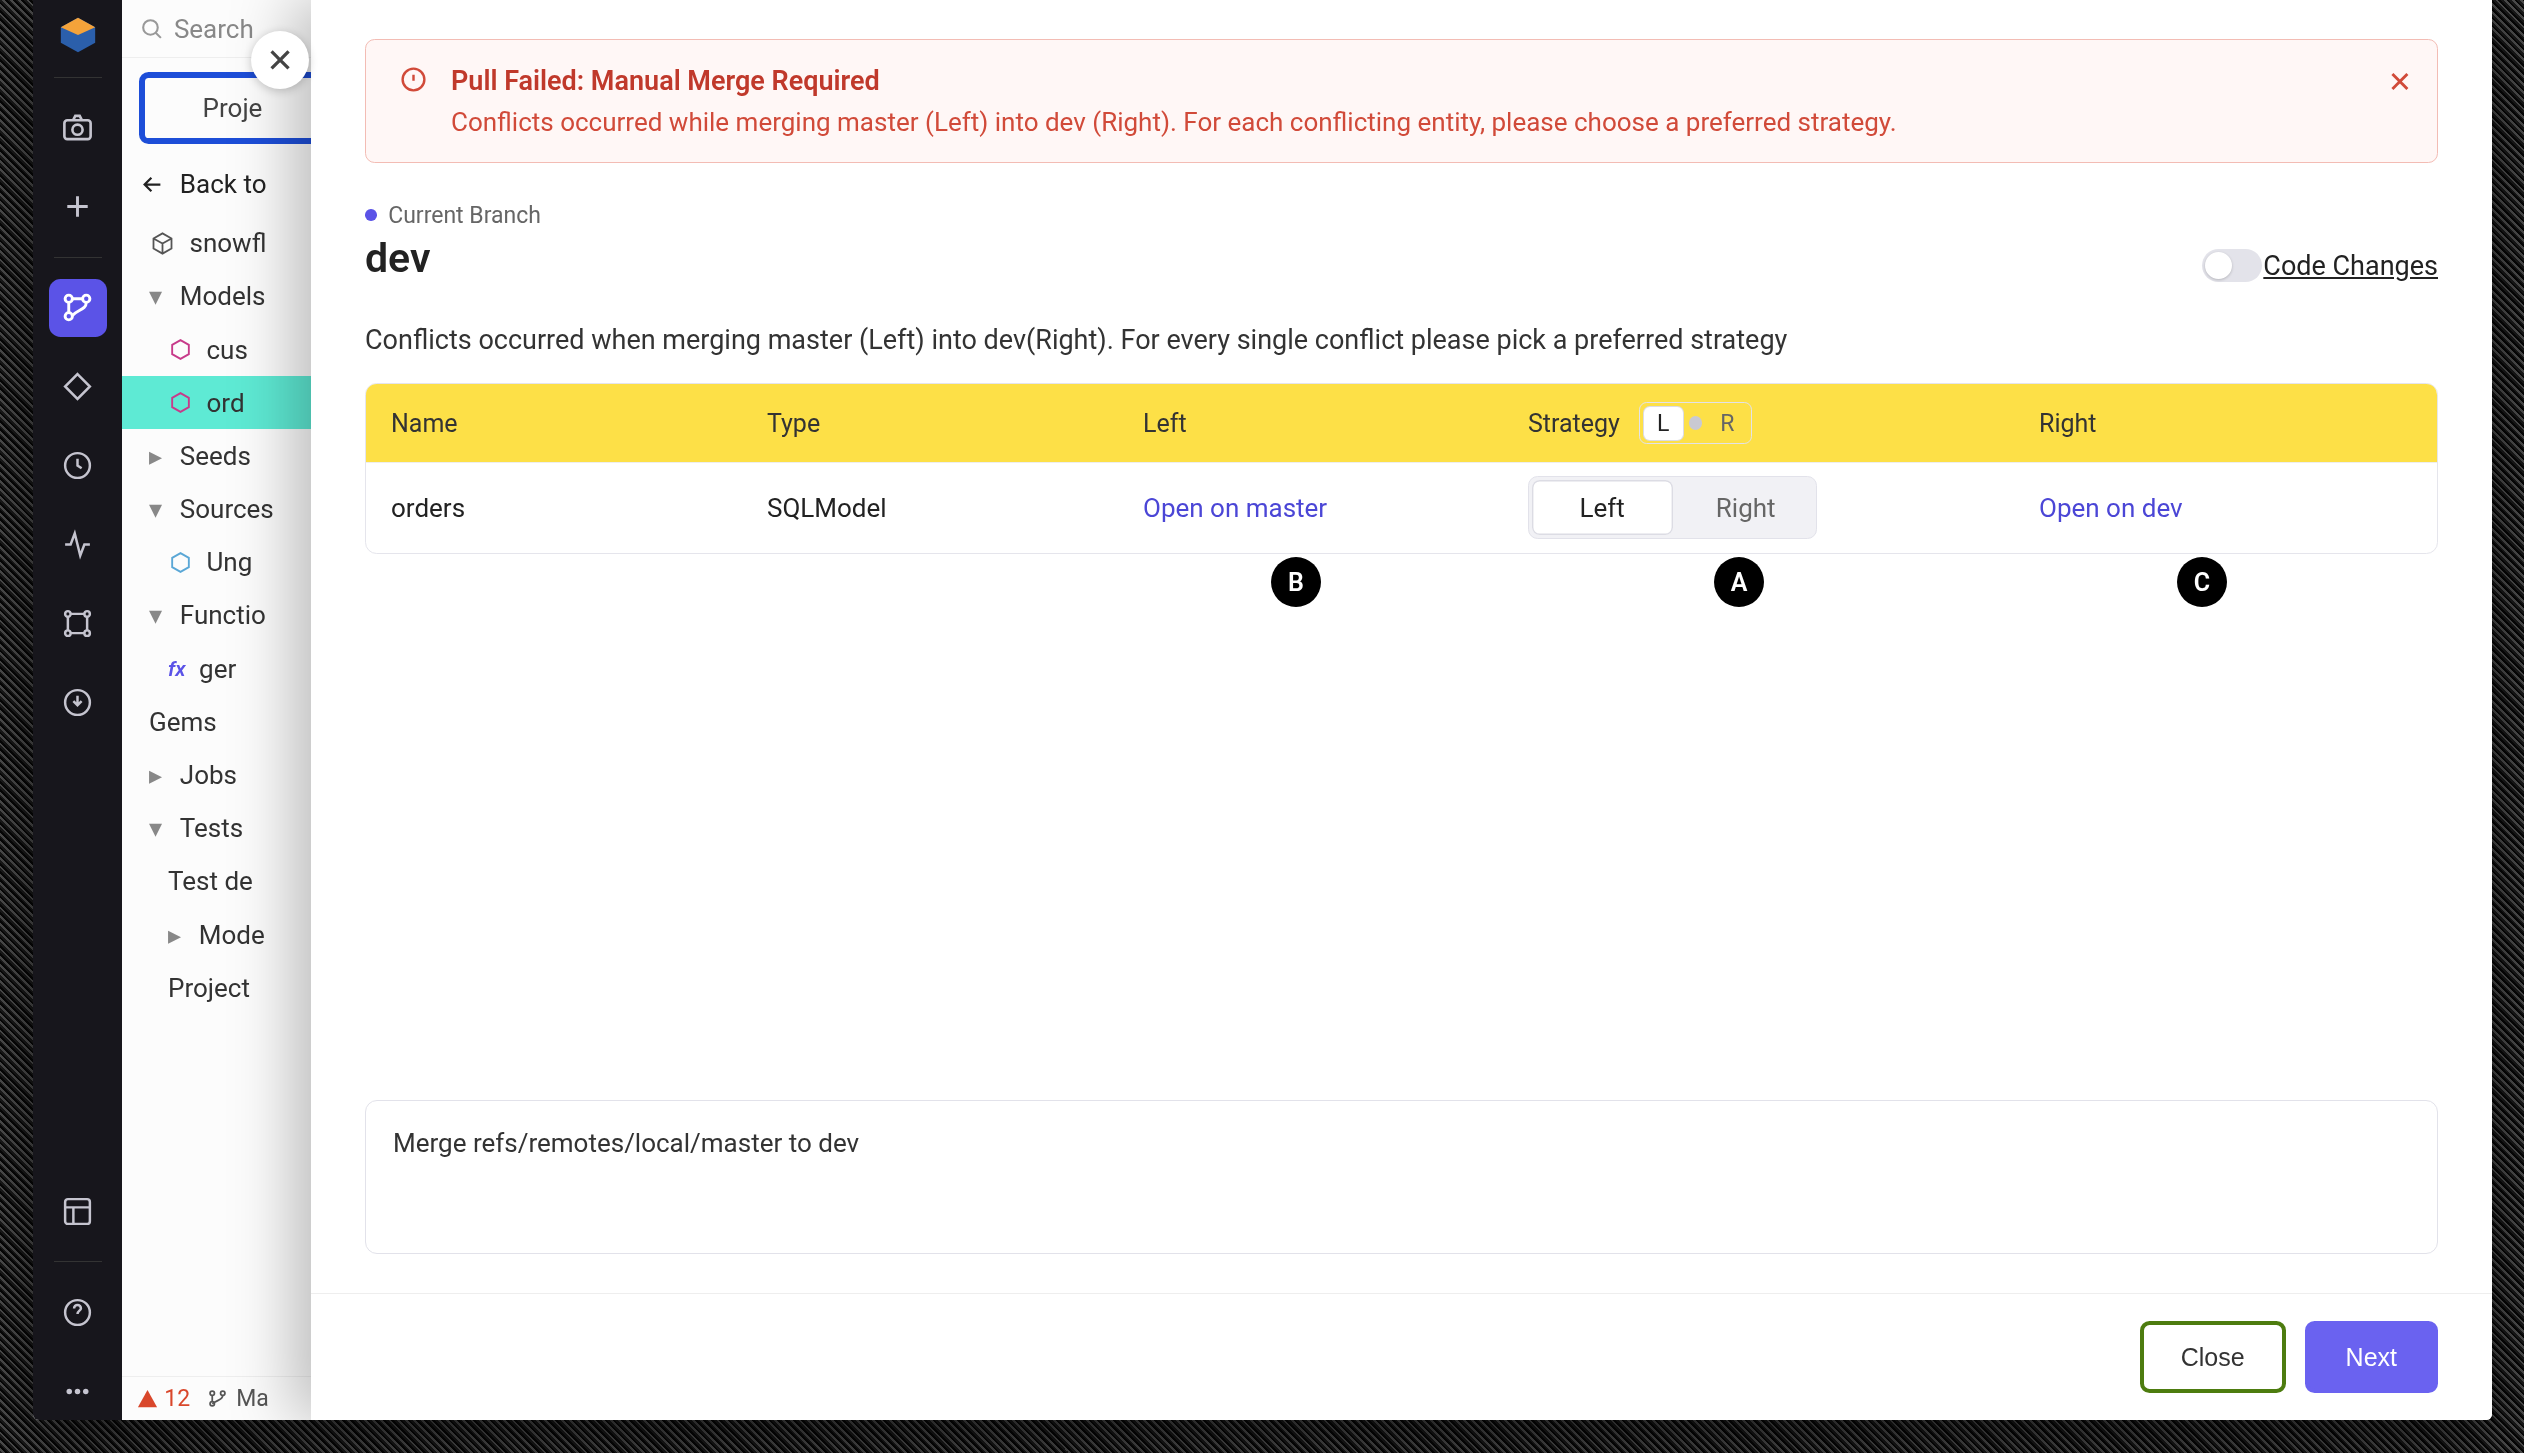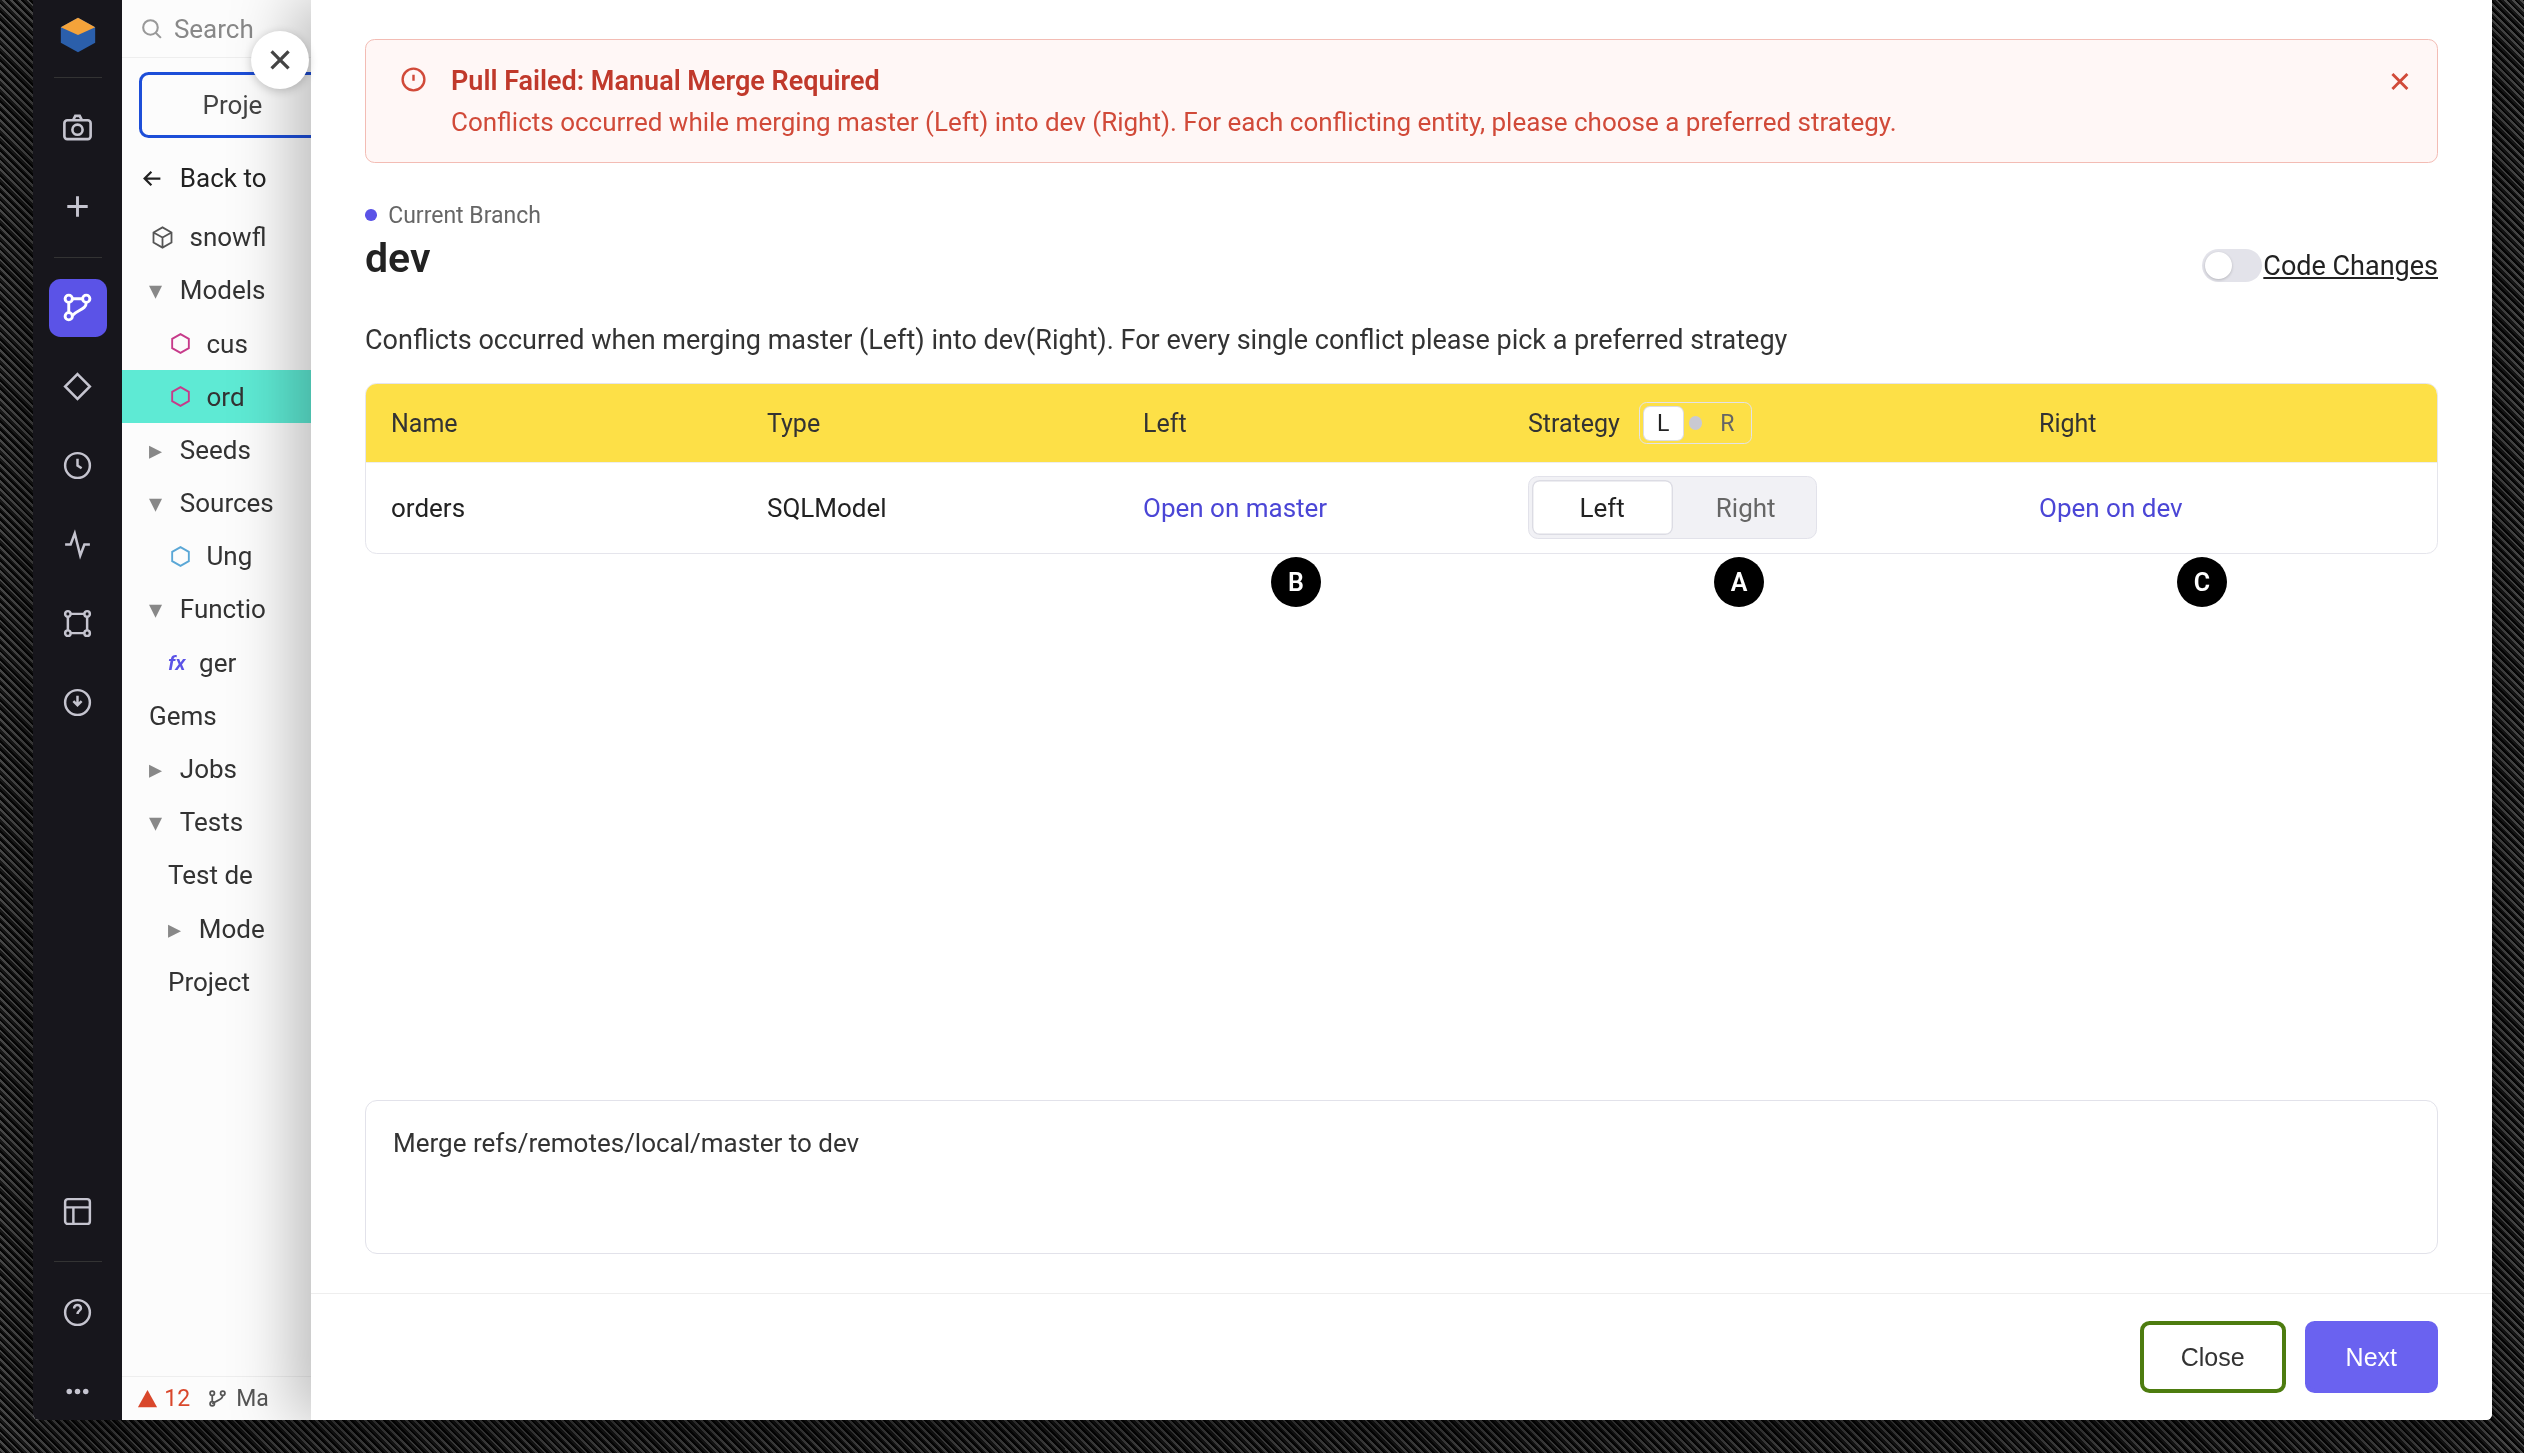--- a/index.html
+++ b/index.html
@@ -47,21 +47,21 @@
   
   .tree {
     width: 222px; background:#fcfcfc; border-right:1px solid #eee;
     display:flex; flex-direction:column;
     font-size: 26px;
     color:#333;
     position: relative;
   }
   .tree .search-row { padding:13.5px 17.3px; display:flex; align-items:center; gap:9.6px; color:#888; border-bottom:1px solid #eee;}
   .tree .proj-btn {
-    margin: 13.5px 17.3px 7.7px; padding:15.4px; border:3px solid #1d4ed8; border-radius:9.6px; text-align:center; color:#444;
+    margin: 13.5px 17.3px 7.7px; padding:15.4px; border:6px solid #1d4ed8; border-radius:9.6px; text-align:center; color:#444;
   }
   .tree .back-row { padding:17.3px 17.3px; display:flex; align-items:center; gap:13.5px; color:#222; font-size:26px;}
   .tree .item { padding:11.6px 17.3px 11.6px 27px; display:flex; align-items:center; gap:13.5px; white-space:nowrap; overflow:hidden; }
   .tree .item.small { padding-left:46px; }
   .tree .item.active { background:#5eead4; }
   .tree .caret { width:17.3px; display:inline-block; color:#888; }
   .tree .hex { width:25px; height:25px; display:inline-block; }
   .tree .footer {
     position:absolute; bottom:0; left:0; right:0; height:44px; border-top:1px solid #eee;
     display:flex; align-items:center; gap:17.3px; padding:0 13.5px; font-size:23px; color:#555;

